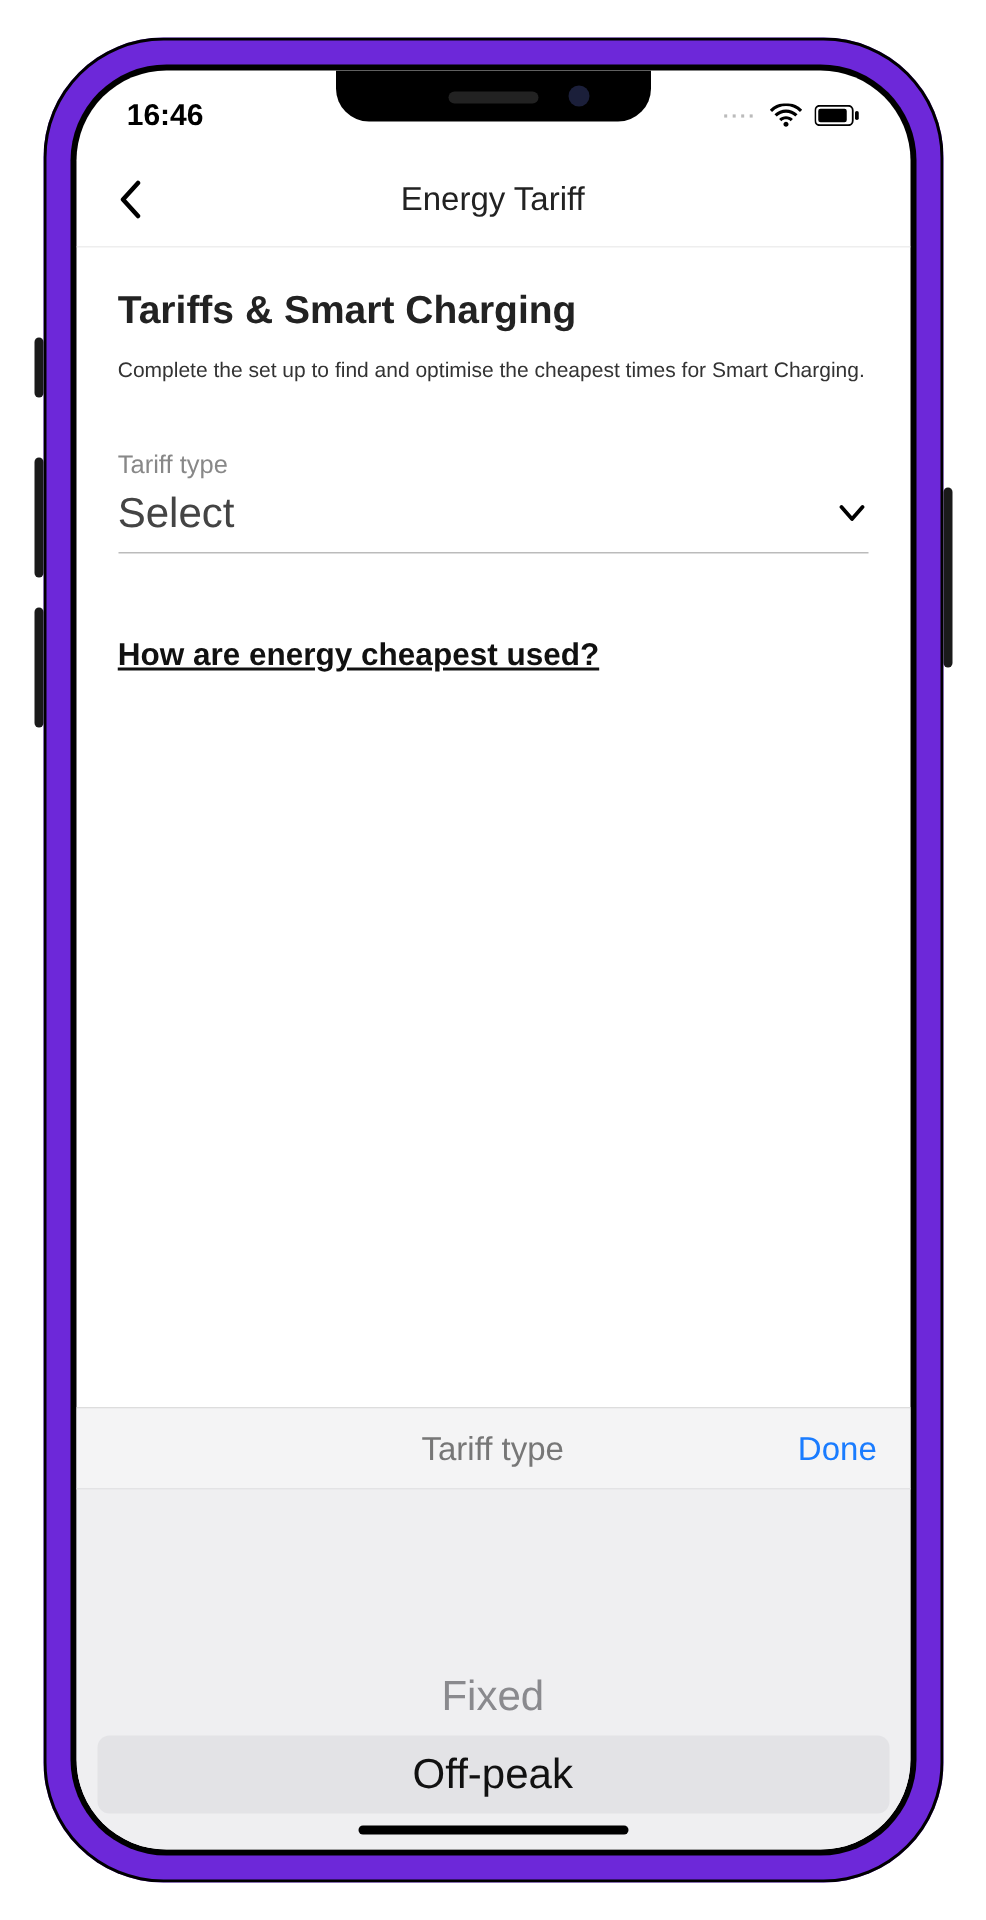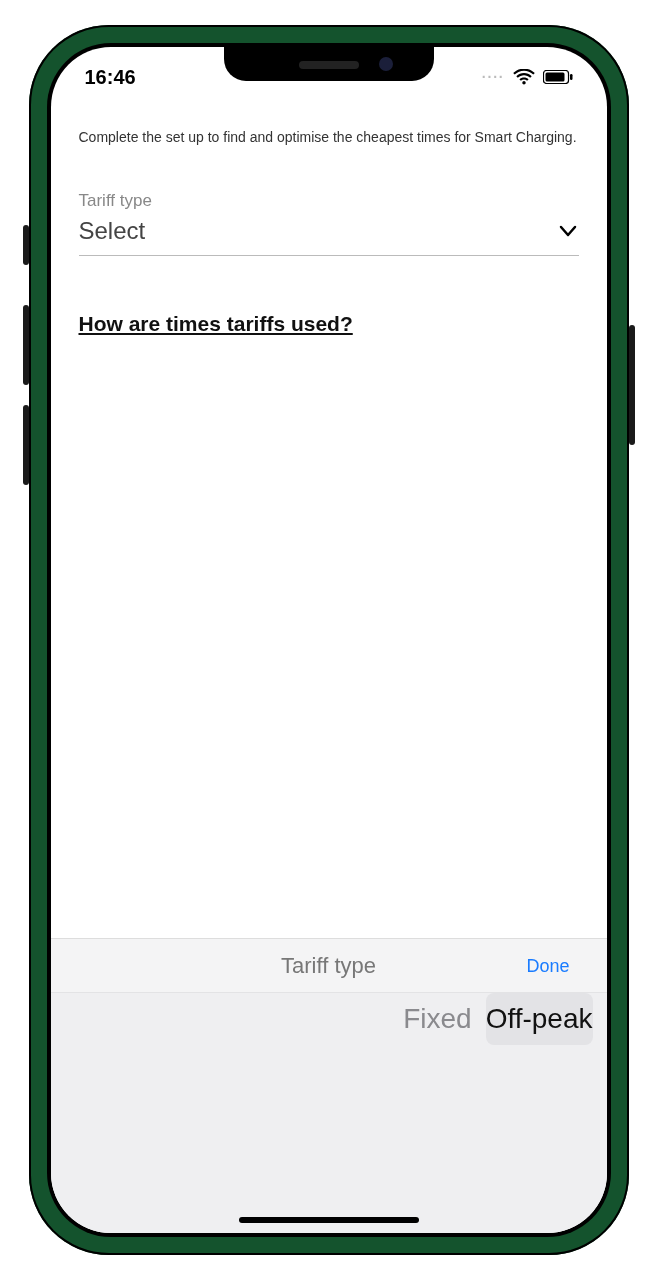--- a/index.html
+++ b/index.html
@@ -16,21 +16,21 @@
     justify-content: center;
     background: #fff;
   }
 
   
   .phone {
     position: relative;
     width: 600px;
     height: 1230px;
     border-radius: 80px;
-    background: #14532d;
+    background: #6d28d9;
     padding: 18px;
     box-shadow: 0 0 0 2px #000 inset;
   }
   .phone-inner {
     width: 100%;
     height: 100%;
     border-radius: 64px;
     background: #000;
     padding: 4px;
   }
@@ -161,21 +161,21 @@
   }
   .select-row {
     display: flex;
     align-items: center;
     justify-content: space-between;
     padding-bottom: 10px;
     border-bottom: 1px solid #bbb;
     margin-bottom: 56px;
   }
   .select-value {
-    font-size: 24px;
+    font-size: 28px;
     color: #444;
   }
   .chevron-down { width:22px; height:22px; }
 
   .help-link {
     font-size: 21px;
     font-weight: 700;
     color: #111;
     text-decoration: underline;
     display:inline-block;
@@ -195,32 +195,32 @@
     background: #f4f4f5;
     border-bottom: 1px solid #e3e3e5;
   }
   .picker-title {
     font-size: 22px;
     color: #777;
     font-weight: 400;
   }
   .picker-done {
     position: absolute;
-    right: 37px;
+    right: 22px;
     top: 50%;
     transform: translateY(-50%);
-    font-size: 18px;
+    font-size: 22px;
     color: #1a7cff;
     font-weight: 400;
   }
   .picker-wheel {
     height: 240px;
     position: relative;
     display:flex;
-    flex-direction:row;
+    flex-direction:column;
     justify-content:flex-end;
     padding-bottom:24px;
   }
   .picker-option {
     height: 52px;
     display:flex;
     align-items:center;
     justify-content:center;
     font-size: 28px;
     color:#8a8a8e;
@@ -269,35 +269,44 @@
           <span class="battery-icon">
             <svg width="30" height="14" viewBox="0 0 30 14">
               <rect x="0.5" y="0.5" width="25" height="13" rx="3" ry="3" fill="none" stroke="#000" stroke-width="1.2"></rect>
               <rect x="2.5" y="2.5" width="19" height="9" rx="1.5" fill="#000"></rect>
               <rect x="27" y="4" width="2.5" height="6" rx="1.2" fill="#000"></rect>
             </svg>
           </span>
         </div>
       </div>
 
+      <div class="nav-bar">
+        <div class="back-btn">
+          <svg width="16" height="26" viewBox="0 0 16 26">
+            <polyline points="13,2 3,13 13,24" fill="none" stroke="#000" stroke-width="3" stroke-linecap="round" stroke-linejoin="round"></polyline>
+          </svg>
+        </div>
+        <div class="nav-title">Energy Tariff</div>
+      </div>
 
       <div class="content">
+        <div class="section-title">Tariffs &amp; Smart Charging</div>
         <div class="section-desc">Complete the set up to find and optimise the cheapest times for Smart Charging.</div>
 
         <div class="field-label">Tariff type</div>
         <div class="select-row">
           <span class="select-value">Select</span>
           <span class="chevron-down">
             <svg width="22" height="22" viewBox="0 0 22 22">
               <polyline points="4,7 11,15 18,7" fill="none" stroke="#000" stroke-width="2.5" stroke-linecap="round" stroke-linejoin="round"></polyline>
             </svg>
           </span>
         </div>
 
-        <a class="help-link">How are times tariffs used?</a>
+        <a class="help-link">How are energy cheapest used?</a>
 
         <div style="flex:1"></div>
       </div>
 
       <div class="picker">
         <div class="picker-toolbar">
           <span class="picker-title">Tariff type</span>
           <span class="picker-done">Done</span>
         </div>
         <div class="picker-wheel">

